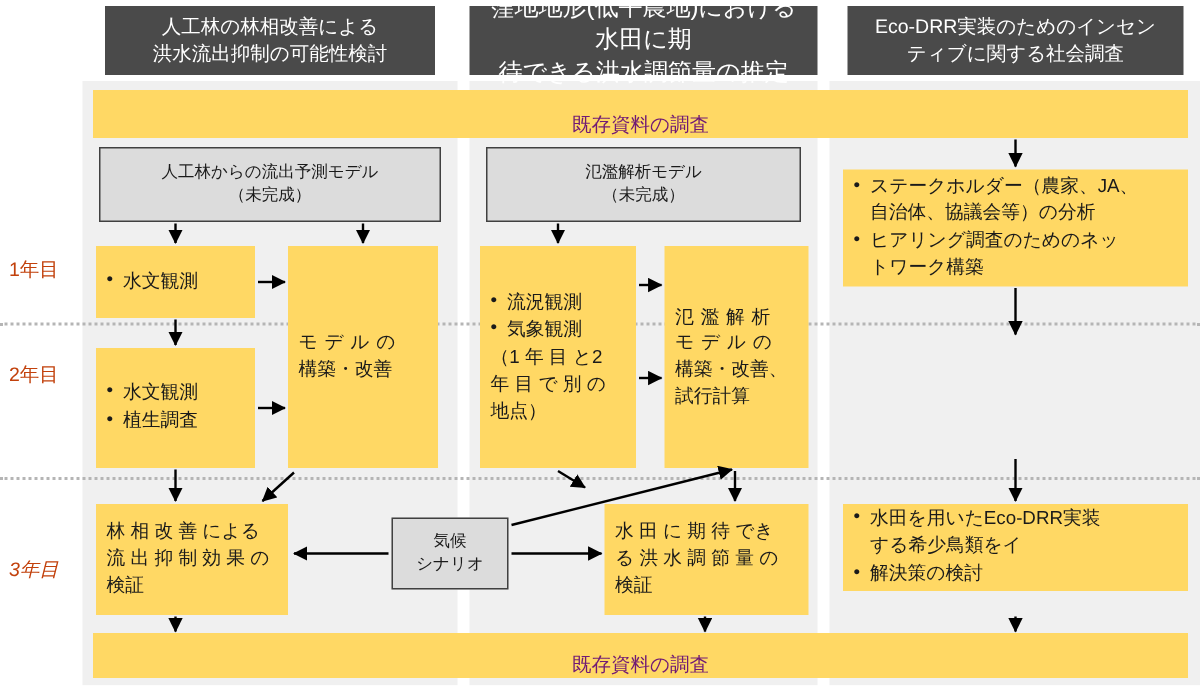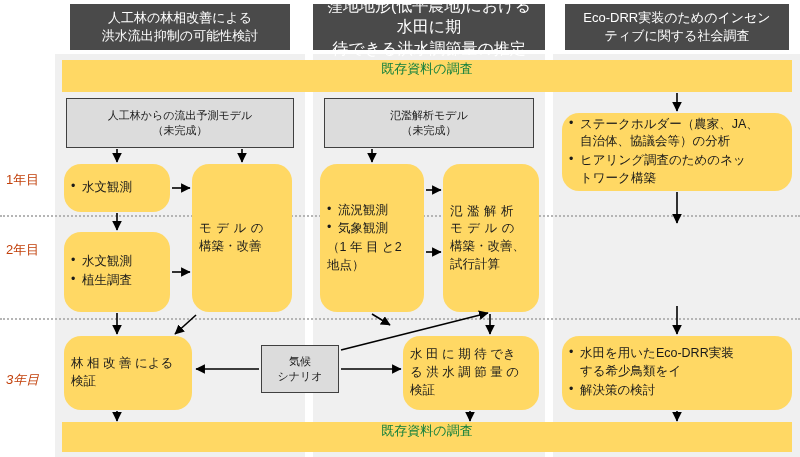--- a/index.html
+++ b/index.html
@@ -33,24 +33,24 @@
     line-height: 1.35;
     font-size: 13px;
     box-sizing: border-box;
     padding: 2px 6px;
   }
   
   .band {
     position: absolute;
     background: #ffd864;
     display: flex;
-    align-items: flex-start;
+    align-items: flex-end;
     justify-content: center;
     font-size: 13px;
-    color: #15803d;
+    color: #701a75;
   }
   
   .gbox {
     position: absolute;
     background: #dcdcdc;
     border: 1.3px solid #404040;
     display: flex;
     align-items: center;
     justify-content: center;
     text-align: center;
@@ -64,21 +64,20 @@
     position: absolute;
     background: #ffd864;
     box-sizing: border-box;
     font-size: 12.5px;
     line-height: 1.42;
     color: #1a1a1a;
     display: flex;
     flex-direction: column;
     justify-content: center;
     padding: 4px 7px;
-    border-radius: 17px;
   }
   .ybox ul {
     margin: 0;
     padding: 0;
     list-style: none;
   }
   .ybox li {
     position: relative;
     padding-left: 11px;
     margin: 0 0 1px 0;
@@ -181,29 +180,31 @@
       <li>水文観測</li>
       <li>植生調査</li>
     </ul>
   </div>
   <div class="ybox" style="left:192px; top:164px; width:100px; height:148px; justify-content:center;">
     <div class="plain-line tight">モ デ ル の</div>
     <div class="plain-line">構築・改善</div>
   </div>
   <div class="ybox" style="left:64px; top:336px; width:128px; height:74px;">
     <div class="plain-line">林 相 改 善 による</div>
+    <div class="plain-line">流 出 抑 制 効 果 の</div>
     <div class="plain-line">検証</div>
   </div>
 
   <div class="ybox" style="left:320px; top:164px; width:104px; height:148px;">
     <ul>
       <li>流況観測</li>
       <li>気象観測</li>
     </ul>
     <div class="plain-line">（1 年 目 と2</div>
+    <div class="plain-line">年 目 で 別 の</div>
     <div class="plain-line">地点）</div>
   </div>
   <div class="ybox" style="left:443px; top:164px; width:96px; height:148px;">
     <div class="plain-line tight">氾 濫 解 析</div>
     <div class="plain-line tight">モ デ ル の</div>
     <div class="plain-line">構築・改善、</div>
     <div class="plain-line">試行計算</div>
   </div>
   <div class="ybox" style="left:403px; top:336px; width:136px; height:74px;">
     <div class="plain-line">水 田 に 期 待 でき</div>
@@ -223,21 +224,21 @@
       <li>
         <span>ステークホルダー（農家、JA、</span><br>
         <span>自治体、協議会等）の分析</span>
       </li>
       <li>
         <span>ヒアリング調査のためのネッ</span><br>
         <span>トワーク構築</span>
       </li>
     </ul>
   </div>
-  <div class="ybox" style="left:562px; top:336px; width:230px; height:74px;">
+  <div class="ybox" style="left:562px; top:336px; width:230px; height:58px;">
     <ul>
       <li>
         <span>水田を用いたEco-DRR実装</span><br>
         <span>する希少鳥類をイ</span>
       </li>
       <li>解決策の検討</li>
     </ul>
   </div>
 
   <div class="band" style="left:62px; top:422px; width:730px; height:30px;">

